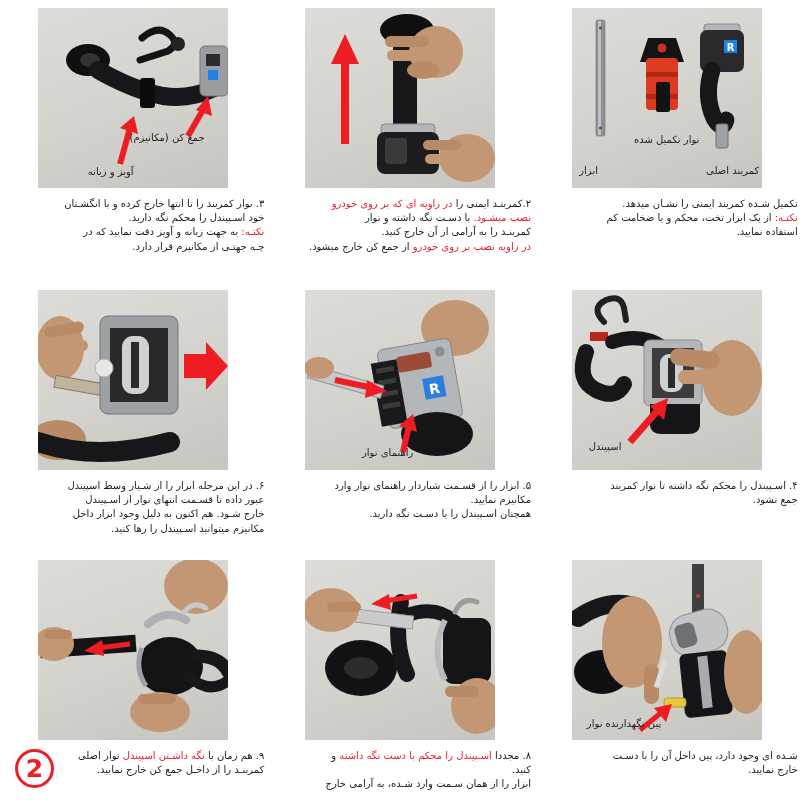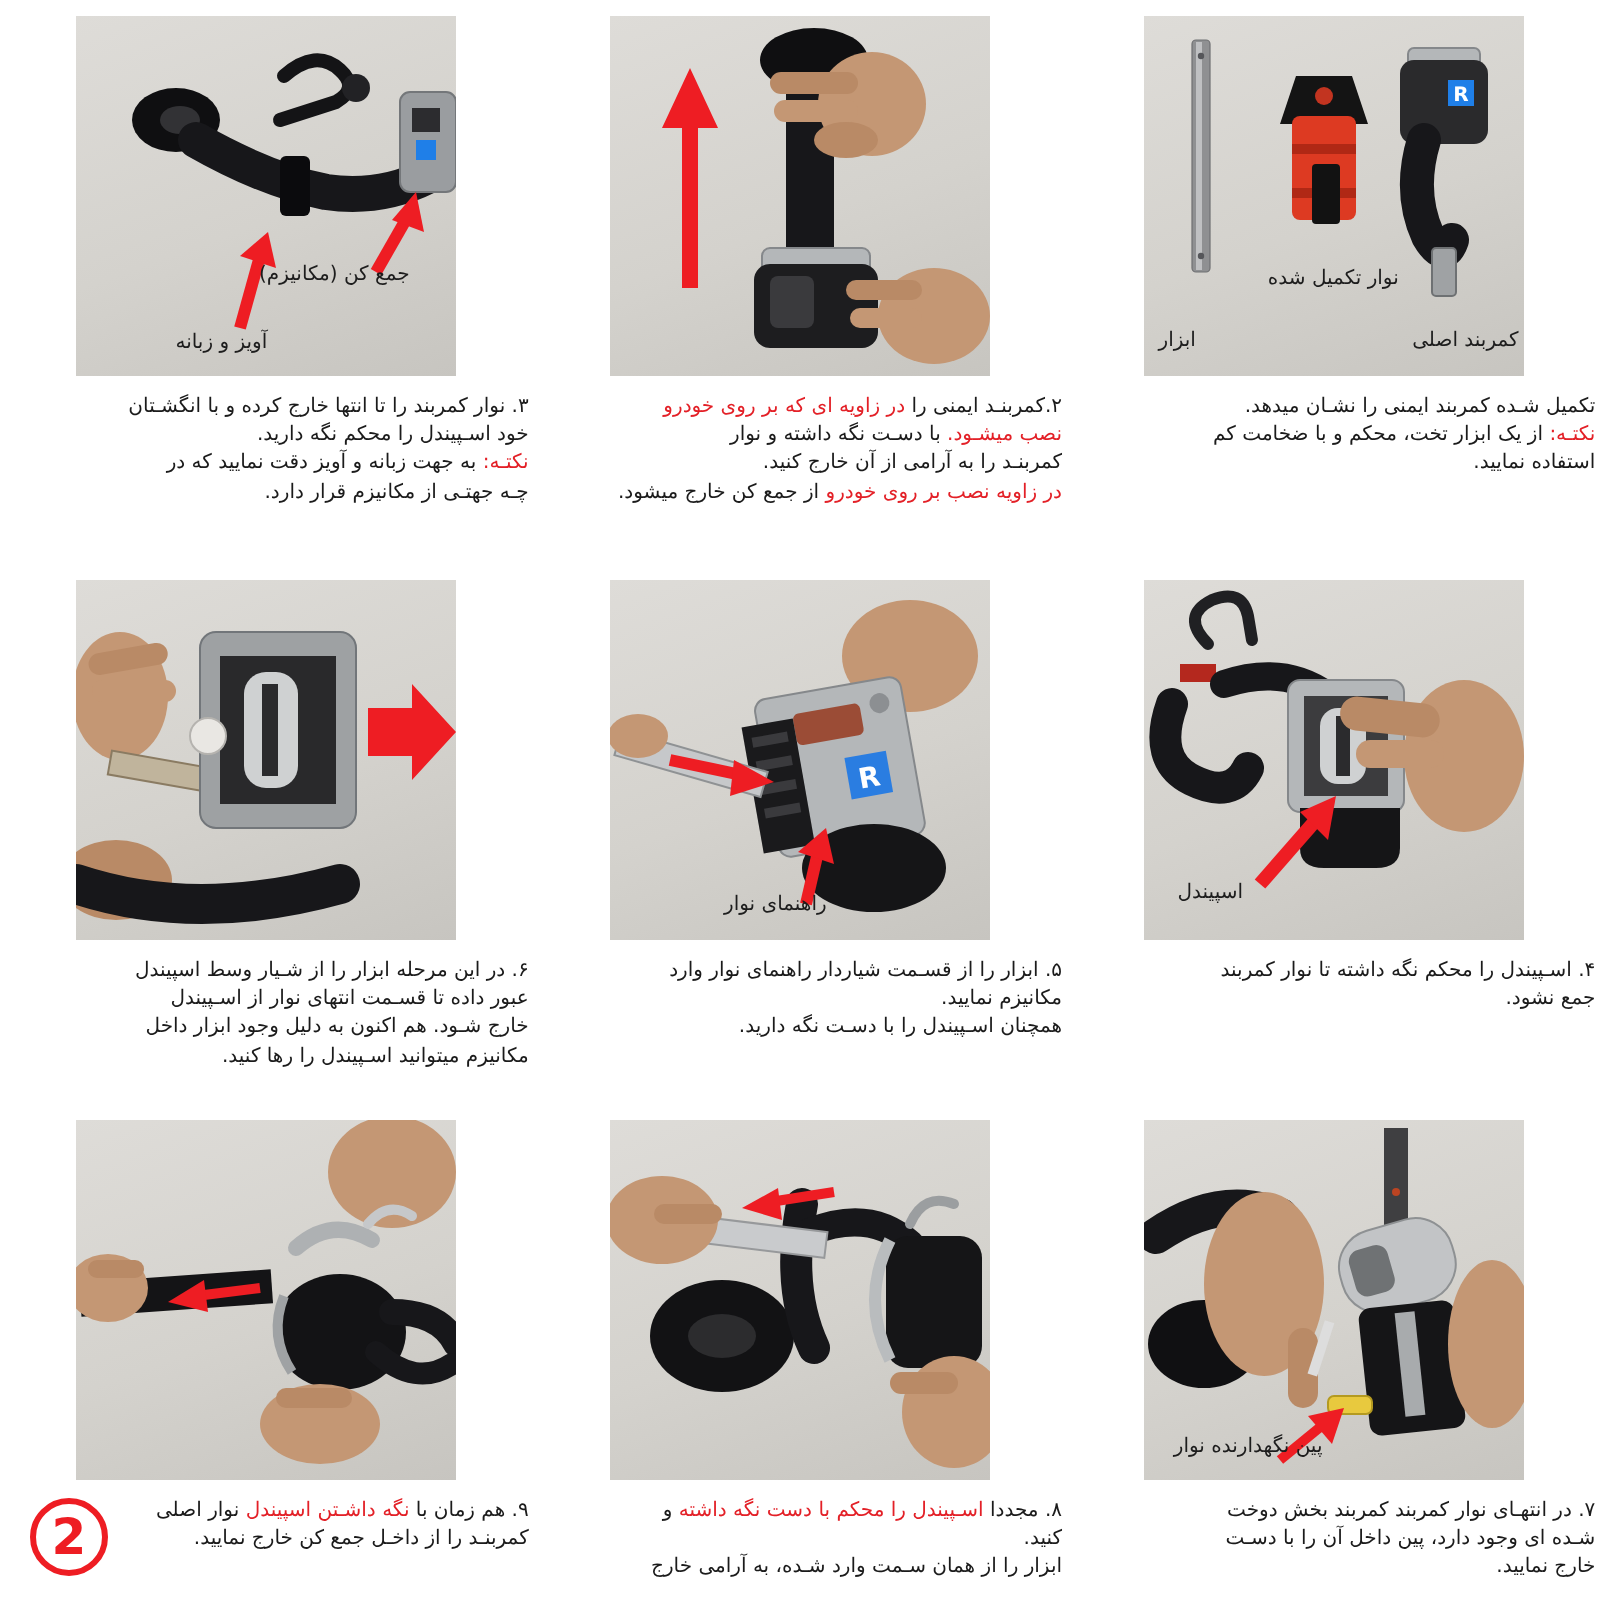--- a/index.html
+++ b/index.html
@@ -267,21 +267,20 @@
         </g>
         <ellipse cx="174" cy="112" rx="22" ry="42" class="skin"></ellipse>
         <g>
           <line x1="68" y1="170" x2="90" y2="152" class="red-s" stroke-width="5"></line>
           <polygon points="100,144 82,148 94,162" class="red-f"></polygon>
         </g>
       </svg>
       <span class="plabel" style="left:8%;top:88%;">پین نگهدارنده نوار</span>
     </div>
     <div class="caption">
-        <div class="cap-line"><span>۷. در انتهـای نوار کمربند کمربند بخش دوخت</span></div>
         <div class="cap-line"><span>شـده ای وجود دارد، پین داخل آن را با دسـت</span></div>
         <div class="cap-line"><span>خارج نمایید.</span></div>
       </div>
   </section>
 
   <section class="panel">
     <div class="photo">
       <svg viewBox="0 0 190 180">
         <ellipse cx="56" cy="108" rx="36" ry="28" fill="#121214"></ellipse>
         <ellipse cx="56" cy="108" rx="17" ry="11" fill="#2c2c2e"></ellipse>

